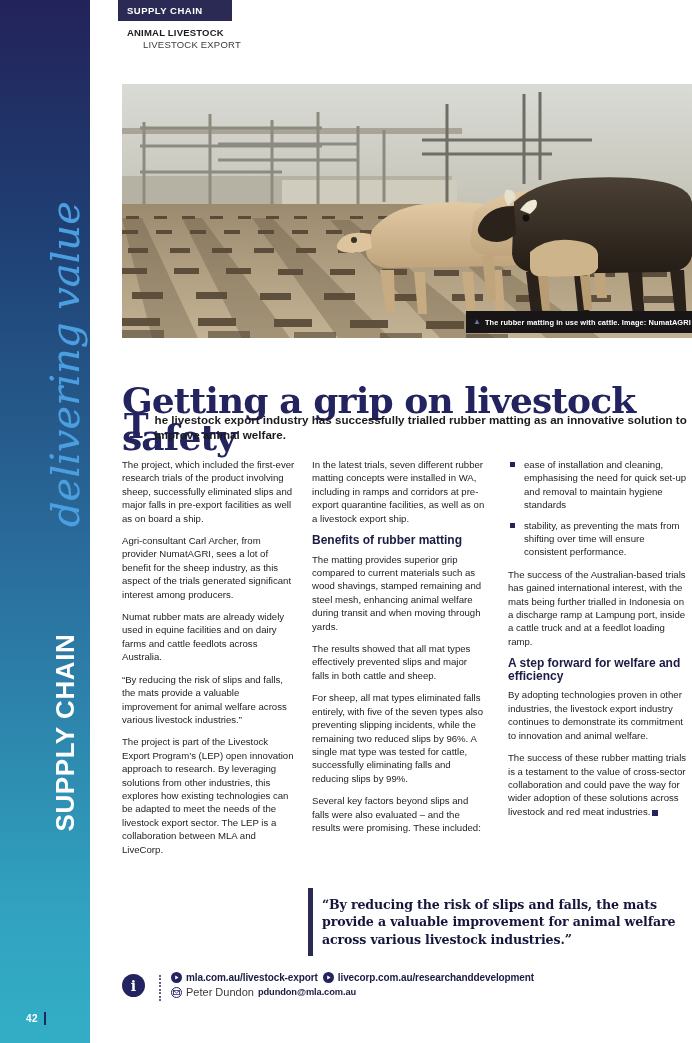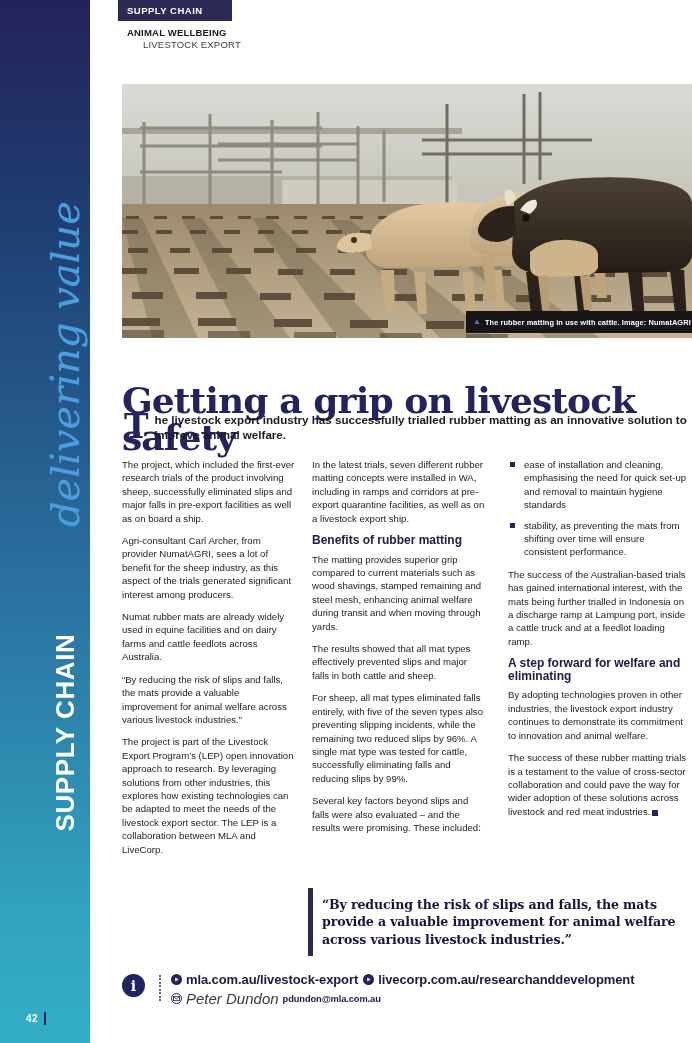--- a/index.html
+++ b/index.html
@@ -138,40 +138,40 @@
   #footer-dots i{width:2px;height:2px;background:#2b2a55;display:block;border-radius:50%;}
   #footer-lines{margin-left:4px;}
   .frow{display:flex;align-items:center;gap:5px;margin-bottom:3px;}
   .frow .fitem{display:flex;align-items:center;gap:4px;}
   .ficon{
     width:11px;height:11px;border-radius:50%;background:#23235f;flex:0 0 auto;
     display:flex;align-items:center;justify-content:center;
   }
   .ficon.ring{background:#fff;border:1.6px solid #23235f;box-sizing:border-box;}
   .ficon svg{display:block;}
-  .flink{font-size:13px;font-weight:bold;color:#1b1b45;letter-spacing:-.1px;text-align:right;}
-  .fname{font-size:15px;font-weight:normal;color:#3a3a3a;font-style:italic;}
+  .flink{font-size:10px;font-weight:bold;color:#1b1b45;letter-spacing:-.1px;text-align:right;}
+  .fname{font-size:11px;font-weight:normal;color:#3a3a3a;}
   .femail{font-size:9.3px;font-weight:bold;color:#1b1b45;letter-spacing:-.1px;}
 </style>
 </head>
 <body>
 
 <div id="sidebar">
   <div id="sidebar-script">delivering value</div>
   <div id="sidebar-kicker">SUPPLY CHAIN</div>
   <div id="page-number-wrap">
     <span id="page-number">42</span>
     <span id="page-rule"></span>
   </div>
 </div>
 
 <div id="banner">
   <span id="banner-label">SUPPLY CHAIN</span>
 </div>
-<div id="kicker-primary">ANIMAL WELLBEING</div>
+<div id="kicker-primary">ANIMAL LIVESTOCK</div>
 <div id="kicker-secondary">LIVESTOCK EXPORT</div>
 
 <div id="hero">
   <svg viewBox="0 0 570 254" preserveAspectRatio="none">
     <defs>
       <linearGradient id="skyG" x1="0" y1="0" x2="0" y2="1">
         <stop offset="0%" stop-color="#d9dbd6"></stop>
           <stop offset="100%" stop-color="#c6c4b8"></stop>
       </linearGradient>
       <linearGradient id="groundG" x1="0" y1="0" x2="0" y2="1">
@@ -368,21 +368,21 @@
     <li>
       <span class="sq"></span>
       <span>ease of installation and cleaning, emphasising the need for quick set-up and removal to maintain hygiene standards</span>
     </li>
     <li>
       <span class="sq"></span>
       <span>stability, as preventing the mats from shifting over time will ensure consistent performance.</span>
     </li>
   </ul>
   <p>The success of the Australian-based trials has gained international interest, with the mats being further trialled in Indonesia on a discharge ramp at Lampung port, inside a cattle truck and at a feedlot loading ramp.</p>
-  <h3>A step forward for welfare and eliminating</h3>
+  <h3>A step forward for welfare and efficiency</h3>
   <p>By adopting technologies proven in other industries, the livestock export industry continues to demonstrate its commitment to innovation and animal welfare.</p>
   <p><span>The success of these rubber matting trials is a testament to the value of cross-sector collaboration and could pave the way for wider adoption of these solutions across livestock and red meat industries.</span><span class="endmark"></span></p>
 </div>
 
 <div id="pullquote">
   <div id="pullquote-bar"></div>
   <div id="pullquote-text">“By reducing the risk of slips and falls, the mats provide a valuable improvement for animal welfare across various livestock industries.”</div>
 </div>
 
 <div id="footer">

